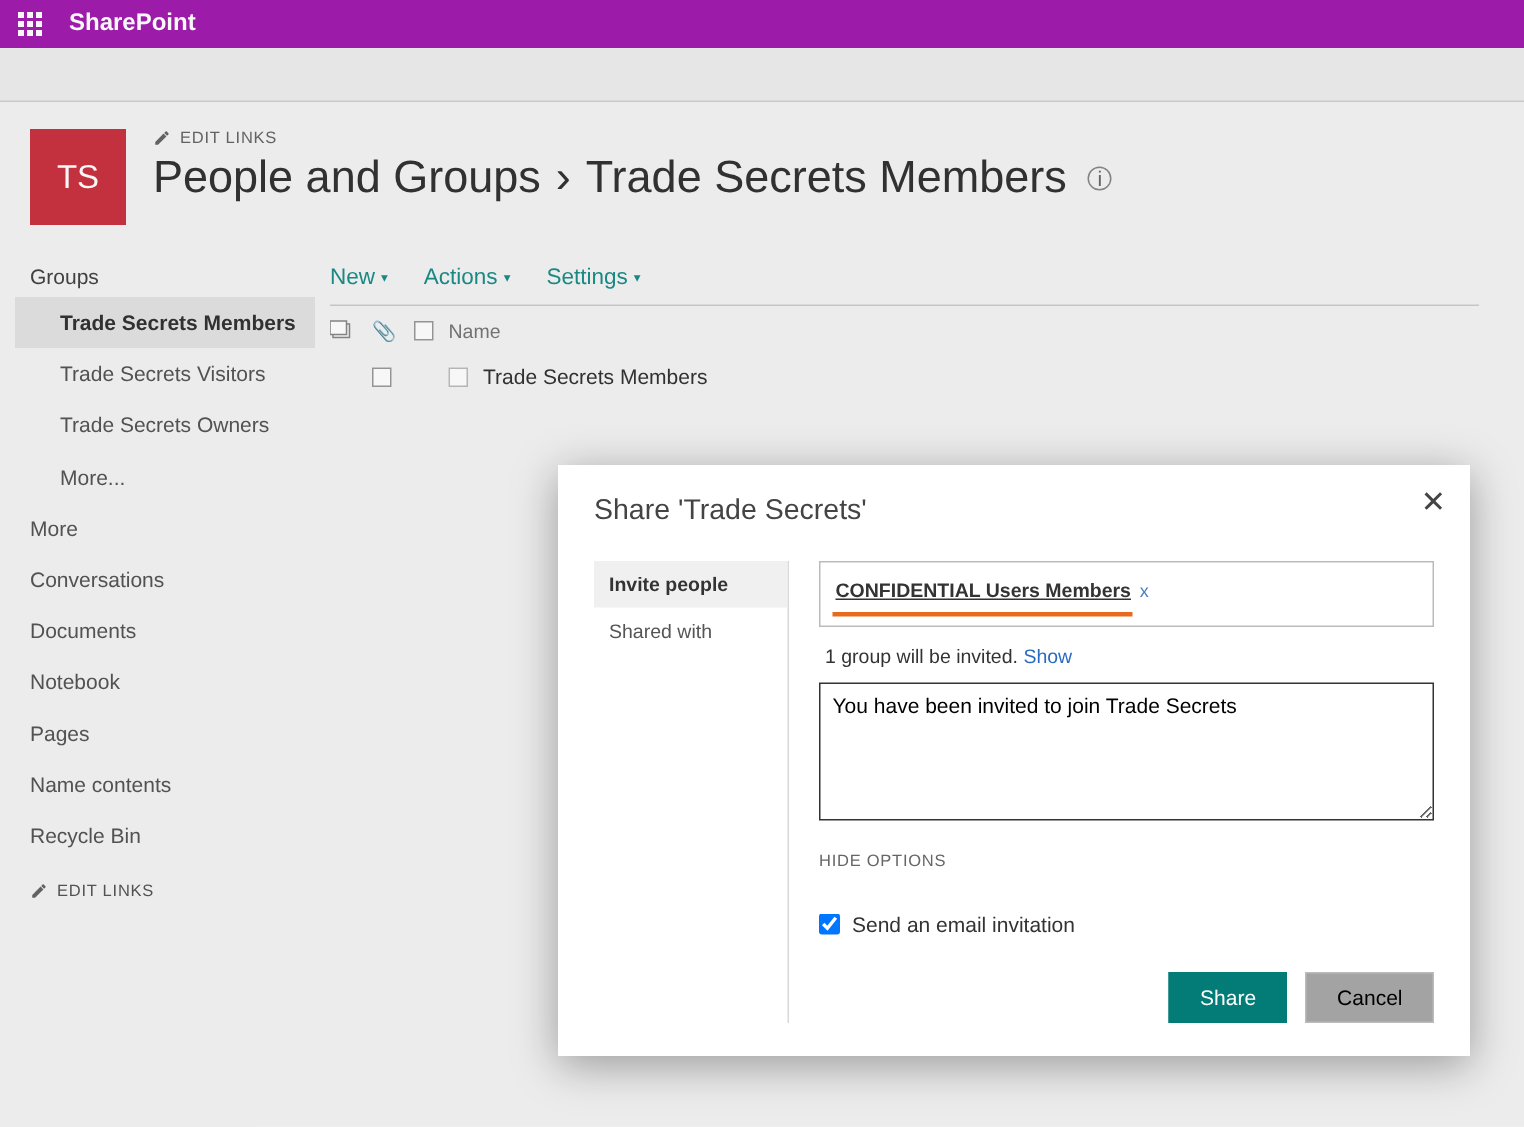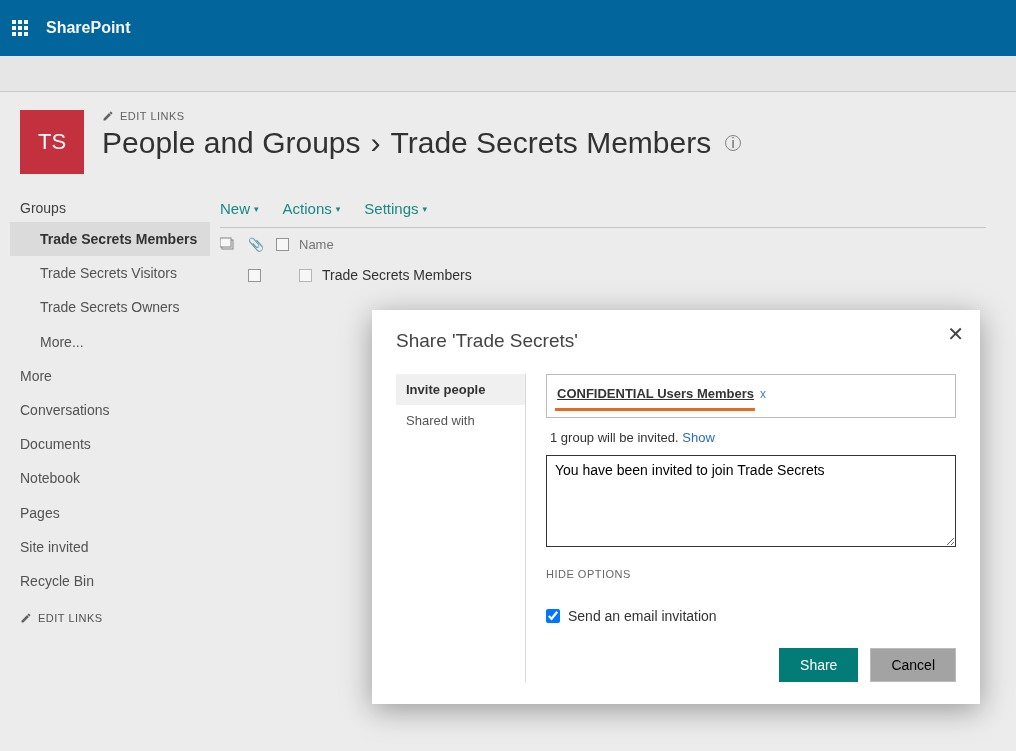--- a/index.html
+++ b/index.html
@@ -7,22 +7,22 @@
     font-family: "Segoe UI", -apple-system, sans-serif;
     background: #f4f4f4;
     width: 1016px;
     height: 751px;
     overflow: hidden;
     position: relative;
     font-size: 14px;
     color: #333;
   }
   .suite-bar {
-    height: 56px;
-    background: #0369a1;
+    height: 32px;
+    background: #a21caf;
     display: flex;
     align-items: center;
     padding: 0 12px;
     color: #fff;
     text-align: right;
   }
   .waffle {
     display: grid;
     grid-template-columns: repeat(3, 4px);
     grid-template-rows: repeat(3, 4px);
@@ -322,21 +322,21 @@
     <div class="sidebar-item selected">Trade Secrets Members</div>
     <div class="sidebar-item">Trade Secrets Visitors</div>
     <div class="sidebar-item">Trade Secrets Owners</div>
     <div class="sidebar-item">More...</div>
 
     <div class="sidebar-item top-level">More</div>
     <div class="sidebar-item top-level">Conversations</div>
     <div class="sidebar-item top-level">Documents</div>
     <div class="sidebar-item top-level">Notebook</div>
     <div class="sidebar-item top-level">Pages</div>
-    <div class="sidebar-item top-level">Site invited</div>
+    <div class="sidebar-item top-level">Name contents</div>
     <div class="sidebar-item top-level">Recycle Bin</div>
 
     <div class="sidebar-edit">
       <span class="pencil-icon">
         <svg viewBox="0 0 16 16">
             <path d="M2 11.5V14h2.5l7.4-7.4-2.5-2.5L2 11.5zM13.7 4.8c.3-.3.3-.7 0-1l-1.5-1.5c-.3-.3-.7-.3-1 0l-1.2 1.2 2.5 2.5 1.2-1.2z"></path>
           </svg>
       </span>
       <span>EDIT LINKS</span>
     </div>

